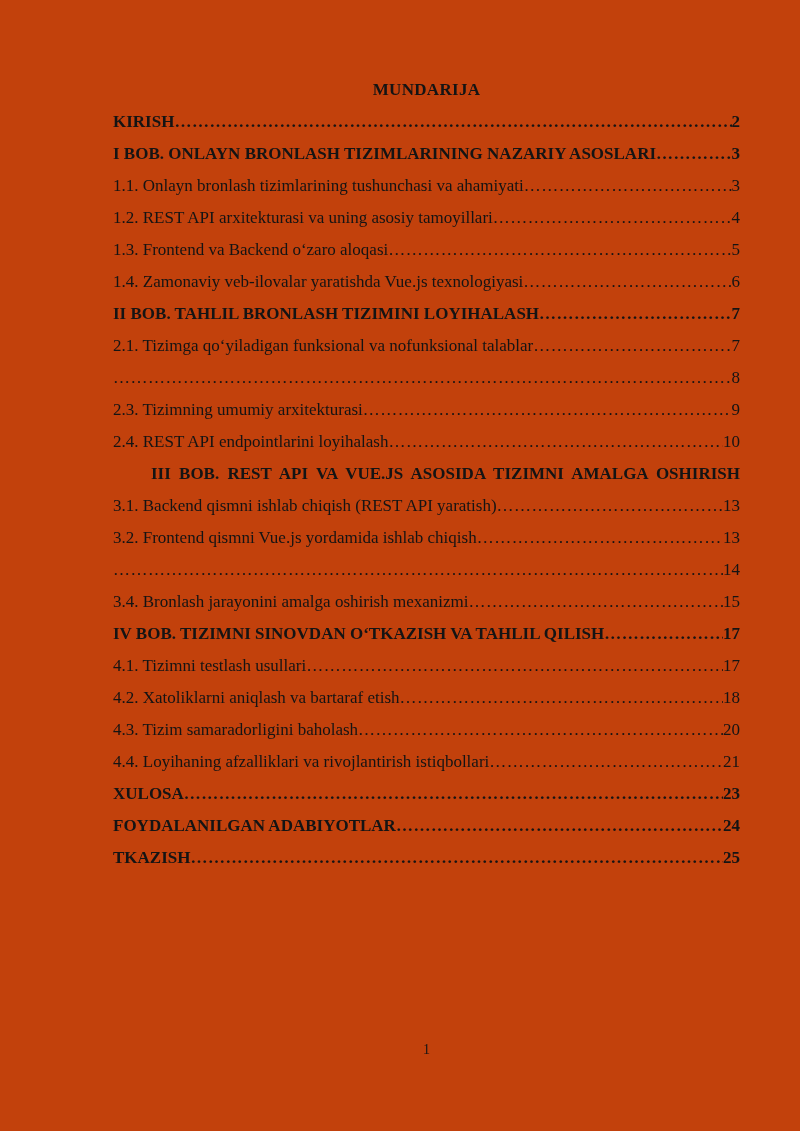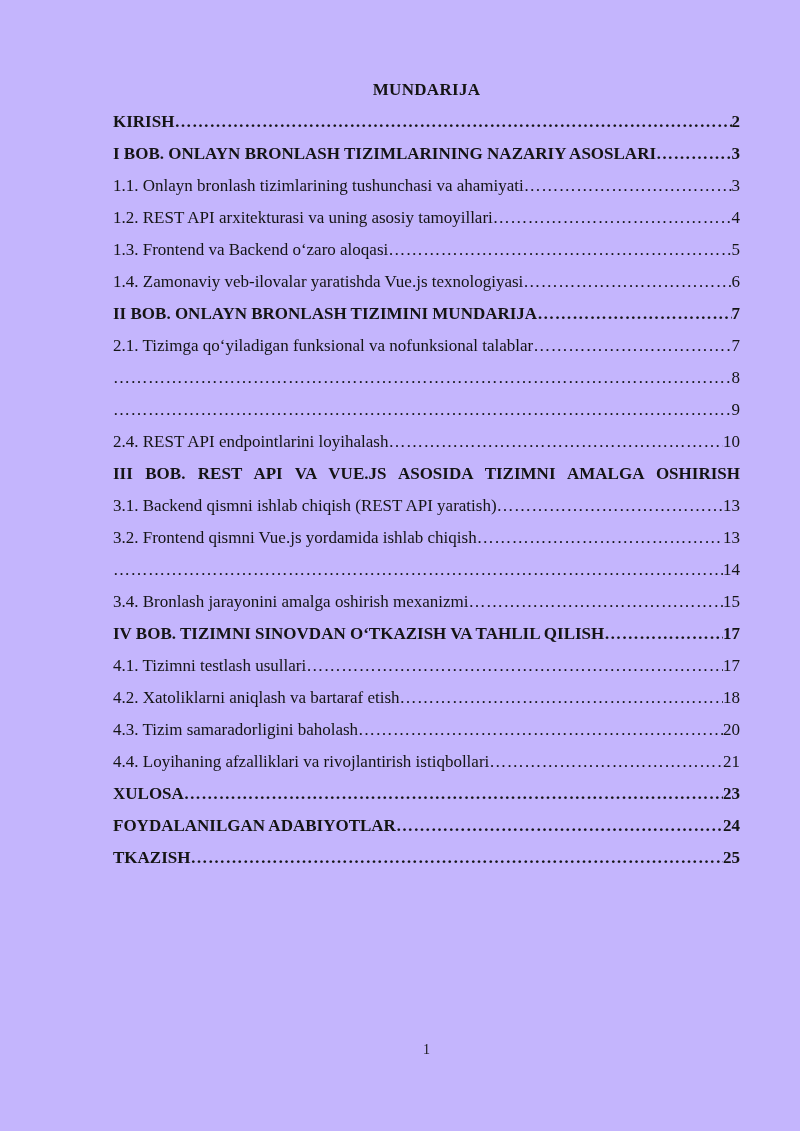--- a/index.html
+++ b/index.html
@@ -4,21 +4,21 @@
 <style>
   html, body {
     margin: 0;
     padding: 0;
     background: #ffffff;
   }
   .page {
     position: relative;
     width: 800px;
     height: 1131px;
-    background: #c4b5fd;
+    background: #c2410c;
     color: #141414;
     font-family: "Liberation Serif", "DejaVu Serif", serif;
     font-size: 17px;
     box-sizing: border-box;
     padding: 74px 60px 0 113px;
     overflow: hidden;
   }
   .doc-title {
     margin: 0;
     font-size: 17px;
@@ -38,20 +38,21 @@
     overflow: hidden;
   }
   .toc-row.bold {
     font-weight: bold;
   }
   .toc-row.justify {
     display: block;
     text-align: justify;
     text-align-last: justify;
     white-space: normal;
+    margin-left: 38px;
   }
   .toc-label {
     flex: 0 0 auto;
   }
   .toc-leader {
     flex: 1 1 auto;
     overflow: hidden;
     white-space: nowrap;
     letter-spacing: 0.5px;
   }
@@ -98,34 +99,35 @@
         <span class="toc-label">1.3. Frontend va Backend o‘zaro aloqasi</span>
         <span class="toc-leader">……………………………………………………………………………………………………………………………………………………………………………………</span>
         <span class="toc-page">5</span>
       </div>
       <div class="toc-row">
         <span class="toc-label">1.4. Zamonaviy veb-ilovalar yaratishda Vue.js texnologiyasi</span>
         <span class="toc-leader">……………………………………………………………………………………………………………………………………………………………………………………</span>
         <span class="toc-page">6</span>
       </div>
       <div class="toc-row bold">
-        <span class="toc-label">II BOB. ONLAYN BRONLASH TIZIMINI MUNDARIJA</span>
+        <span class="toc-label">II BOB. TAHLIL BRONLASH TIZIMINI LOYIHALASH</span>
         <span class="toc-leader">……………………………………………………………………………………………………………………………………………………………………………………</span>
         <span class="toc-page">7</span>
       </div>
       <div class="toc-row">
         <span class="toc-label">2.1. Tizimga qo‘yiladigan funksional va nofunksional talablar</span>
         <span class="toc-leader">……………………………………………………………………………………………………………………………………………………………………………………</span>
         <span class="toc-page">7</span>
       </div>
       <div class="toc-row">
         <span class="toc-leader">……………………………………………………………………………………………………………………………………………………………………………………</span>
         <span class="toc-page">8</span>
       </div>
       <div class="toc-row">
+        <span class="toc-label">2.3. Tizimning umumiy arxitekturasi</span>
         <span class="toc-leader">……………………………………………………………………………………………………………………………………………………………………………………</span>
         <span class="toc-page">9</span>
       </div>
       <div class="toc-row">
         <span class="toc-label">2.4. REST API endpointlarini loyihalash</span>
         <span class="toc-leader">……………………………………………………………………………………………………………………………………………………………………………………</span>
         <span class="toc-page">10</span>
       </div>
       <div class="toc-row bold justify"><span class="toc-label">III BOB. REST API VA VUE.JS ASOSIDA TIZIMNI AMALGA OSHIRISH</span></div>
       <div class="toc-row">

